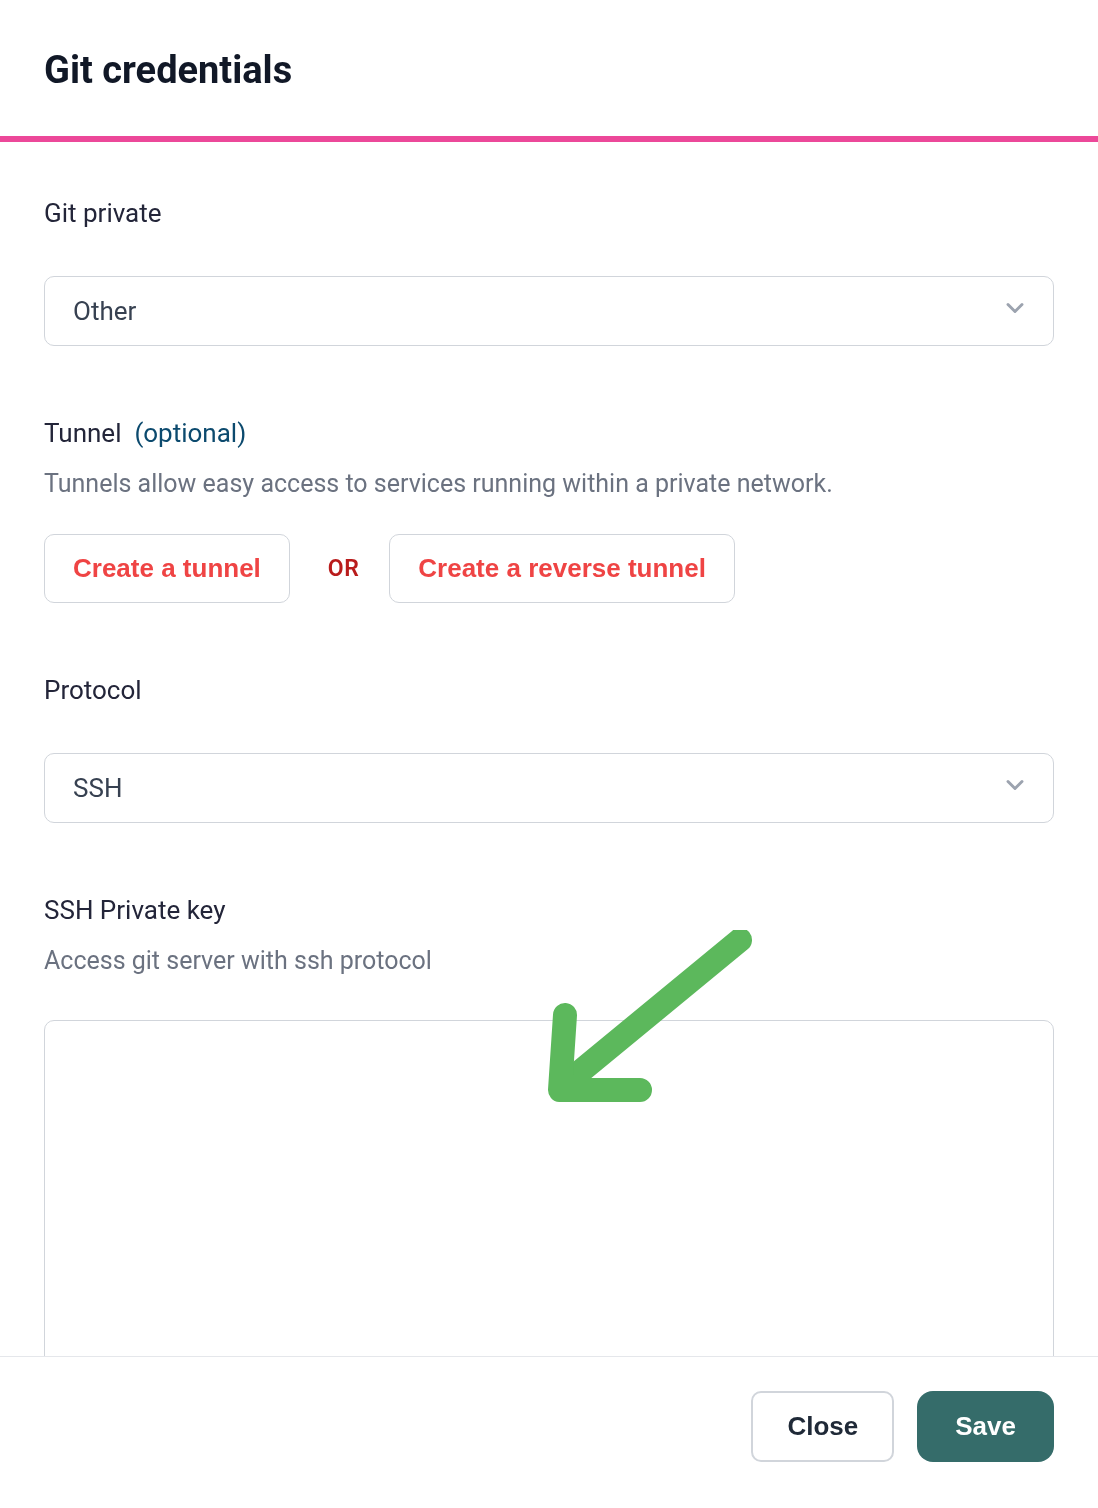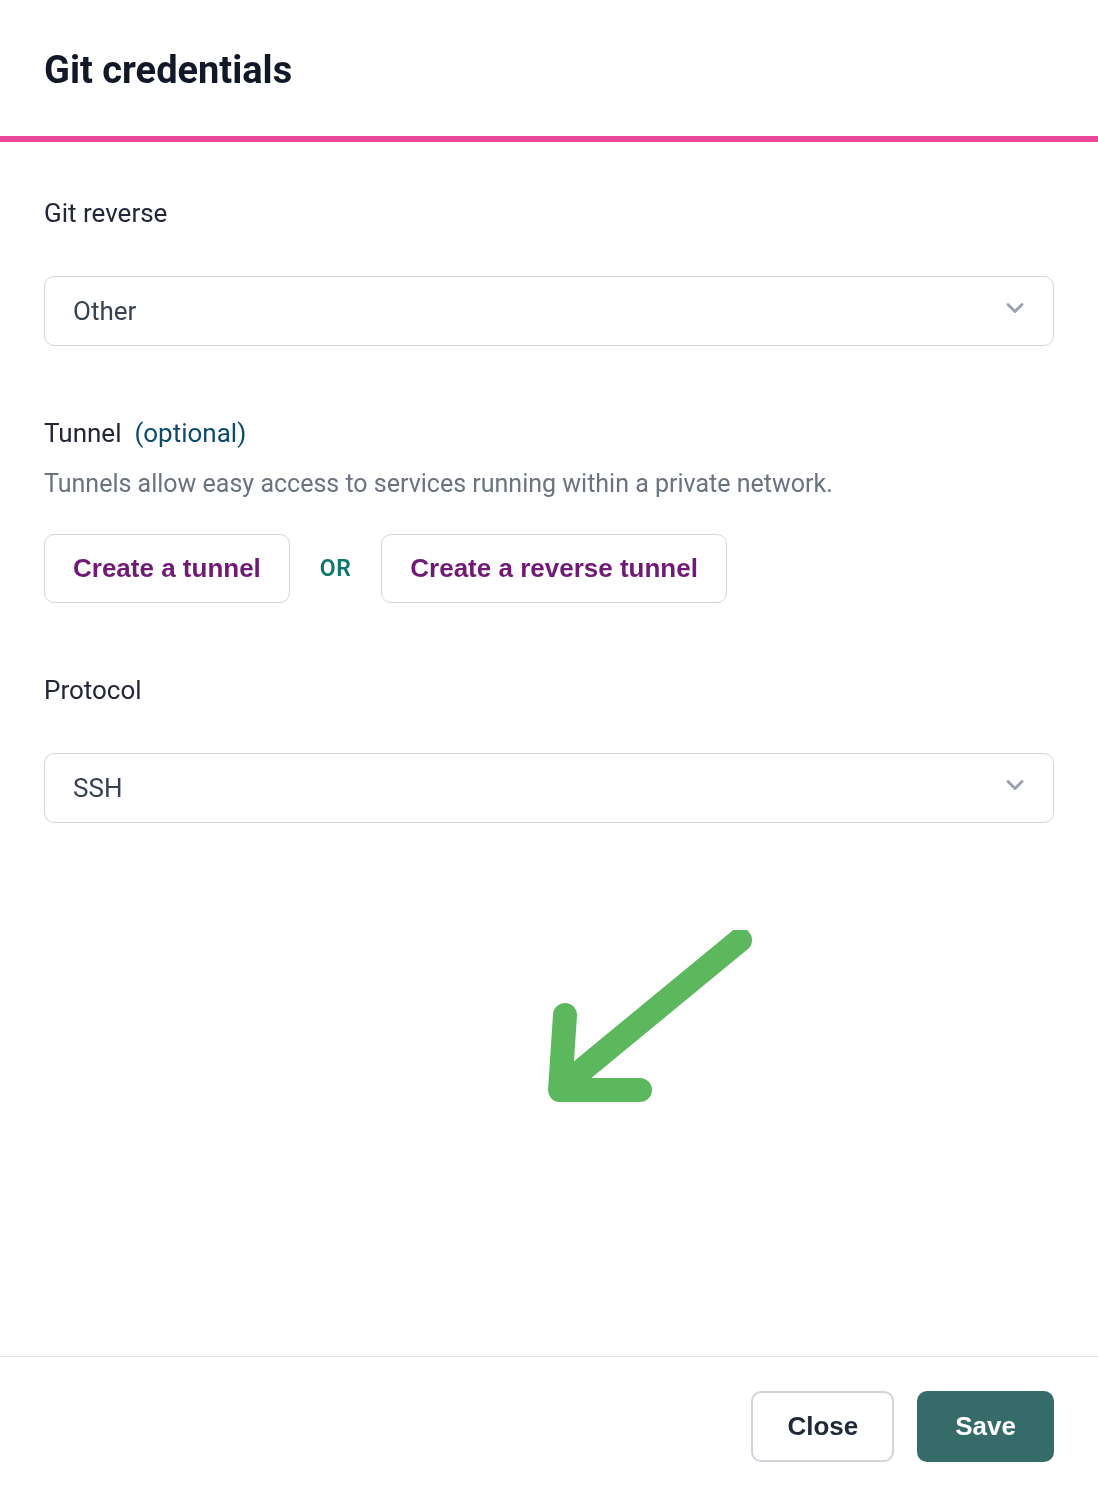--- a/index.html
+++ b/index.html
@@ -69,28 +69,29 @@
     align-items: center;
     gap: 30px;
   }
   .btn-outline {
     border: 1px solid #D1D5DB;
     background: #ffffff;
     border-radius: 10px;
     padding: 18px 28px;
     font-size: 26px;
     font-weight: 600;
-    color: #701a75;
+    color: #ef4444;
     cursor: pointer;
   }
   .or-text {
     font-size: 23px;
     font-weight: 600;
-    color: #0f766e;
+    color: #b91c1c;
     letter-spacing: 0.5px;
+    margin-left: 8px;
   }
   .textarea {
     width: 100%;
     min-height: 420px;
     border: 1px solid #D1D5DB;
     border-radius: 10px;
     background: #ffffff;
     padding: 20px;
     font-size: 22px;
     color: #374151;
@@ -114,21 +115,21 @@
     border-radius: 10px;
     padding: 18px 34px;
     font-size: 26px;
     font-weight: 700;
     color: #1F2937;
     cursor: pointer;
   }
   .btn-save {
     border: none;
     background: #356C6A;
-    border-radius: 10px;
+    border-radius: 16px;
     padding: 18px 38px;
     font-size: 26px;
     font-weight: 700;
     color: #ffffff;
     cursor: pointer;
   }
   .arrow-annotation {
     position: absolute;
     left: 530px;
     top: 930px;
@@ -138,21 +139,21 @@
 </head>
 <body>
 
 <div class="header">
   <h1>Git credentials</h1>
 </div>
 
 <div class="content">
 
   <div class="field">
-    <span class="label">Git reverse</span>
+    <span class="label">Git private</span>
     <div class="select">
       <span>Other</span>
       <span class="chevron">
         <svg width="28" height="28" viewBox="0 0 24 24" fill="none" stroke="currentColor" stroke-width="2.5" stroke-linecap="round" stroke-linejoin="round">
             <polyline points="6 9 12 15 18 9"></polyline>
           </svg>
       </span>
     </div>
   </div>
 
@@ -174,20 +175,25 @@
     <div class="select">
       <span>SSH</span>
       <span class="chevron">
         <svg width="28" height="28" viewBox="0 0 24 24" fill="none" stroke="currentColor" stroke-width="2.5" stroke-linecap="round" stroke-linejoin="round">
             <polyline points="6 9 12 15 18 9"></polyline>
           </svg>
       </span>
     </div>
   </div>
 
+  <div class="field" style="margin-bottom:0;">
+    <span class="label">SSH Private key</span>
+    <div class="help" style="margin-bottom:40px;">Access git server with ssh protocol</div>
+    <textarea class="textarea" style=""></textarea>
+  </div>
 
 </div>
 
 <div class="arrow-annotation">
   <svg width="240" height="200" viewBox="0 0 240 200">
     <g stroke="#5CB85C" stroke-width="24" stroke-linecap="round" stroke-linejoin="round" fill="none">
       <line x1="210" y1="10" x2="40" y2="150"></line>
       <polyline points="35,85 30,160 110,160"></polyline>
     </g>
   </svg>

